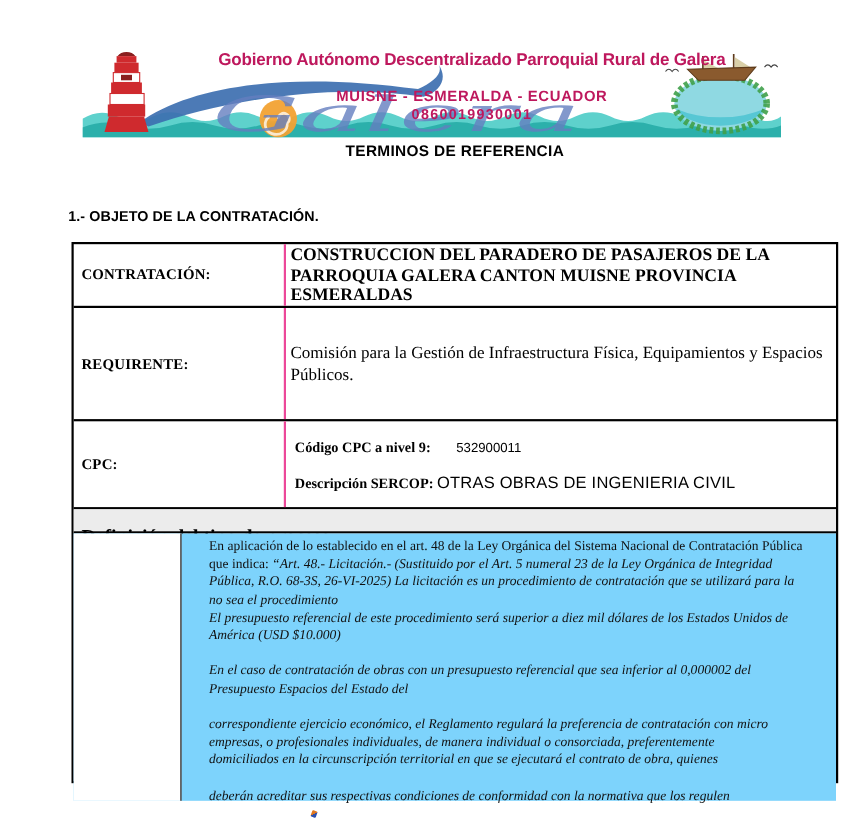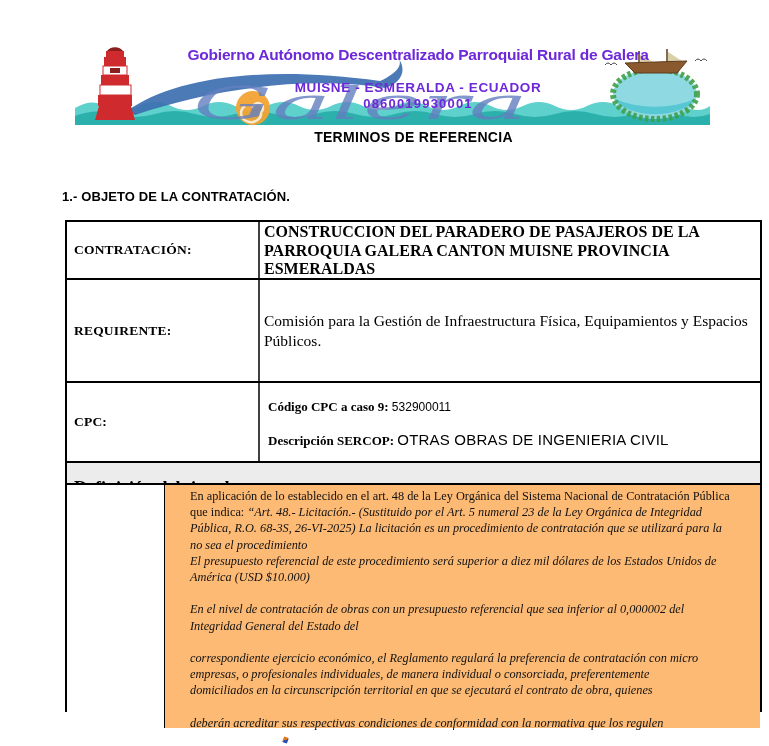--- a/index.html
+++ b/index.html
@@ -4,22 +4,22 @@
 <style>
   html,body{margin:0;padding:0;background:#fff;}
   .page{
     position:relative;width:769px;height:746px;background:#ffffff;
     overflow:hidden;font-family:"Liberation Serif",serif;color:#000;
   }
   
   .banner{position:absolute;left:75px;top:45px;width:635px;height:80px;}
   .banner svg{position:absolute;left:0;top:0;}
   .banner-text{
-    position:absolute;left:47px;top:1px;width:592px;text-align:center;
-    font-family:"Liberation Sans",sans-serif;color:#6d28d9;line-height:1.1;
+    position:absolute;left:58px;top:1px;width:592px;text-align:center;
+    font-family:"Liberation Sans",sans-serif;color:#be185d;line-height:1.1;
   }
   .banner-l1{font-size:15.5px;font-weight:bold;letter-spacing:-0.2px;}
   .banner-l2{font-size:13.5px;font-weight:bold;margin-top:18px;letter-spacing:0.6px;}
   .banner-l3{font-size:13px;font-weight:bold;margin-top:1px;letter-spacing:1.2px;}
   
   .doc-title{
     position:absolute;left:65px;top:129px;width:697px;text-align:center;
     font-family:"Liberation Sans",sans-serif;font-size:14px;font-weight:bold;letter-spacing:0.3px;
   }
   .section-heading{
@@ -30,34 +30,34 @@
   .tbl{
     position:absolute;left:65px;top:220px;width:697px;height:492px;
     border:2px solid #000;box-sizing:border-box;overflow:visible;
   }
   .trow{position:relative;box-sizing:border-box;border-bottom:2px solid #000;display:flex;}
   .trow.last{border-bottom:none;}
   .r1{height:58px;}
   .r2{height:103px;}
   .r3{height:80px;}
   .rhdr{height:22px;background:#ececec;}
-  .rcontent{height:243px;background:#fdba74;display:block;}
+  .rcontent{height:243px;background:#7dd3fc;display:block;}
   .cell-label{
-    width:193px;box-sizing:border-box;border-right:2px solid #404040;flex:0 0 auto;
+    width:193px;box-sizing:border-box;border-right:2px solid #ec4899;flex:0 0 auto;
     display:flex;align-items:center;padding-left:7px;
     font-weight:bold;font-size:13.5px;letter-spacing:0.2px;
   }
   .cell-value{flex:1 1 auto;box-sizing:border-box;overflow:visible;}
   .v1{padding:1px 16px 0 4px;font-weight:bold;font-size:16px;line-height:18.5px;width:488px;}
   .v2{display:flex;align-items:center;font-size:15.5px;line-height:19.5px;padding-left:4px;width:486px;border-radius:25px;}
   .v3{position:relative;padding-left:8px;}
   .cpc-line1{position:absolute;left:8px;top:16px;font-size:13px;white-space:nowrap;}
   .cpc-line2{position:absolute;left:8px;top:48px;font-size:13px;white-space:nowrap;}
   .b{font-weight:bold;}
-  .code-val{font-family:"Liberation Sans",sans-serif;font-size:12px;font-weight:normal;}
+  .code-val{font-family:"Liberation Sans",sans-serif;font-size:12px;font-weight:normal;margin-left:20px;}
   .desc-val{font-family:"Liberation Sans",sans-serif;font-size:15px;font-weight:normal;letter-spacing:0.2px;}
   .hdr-text{padding:15px 0 0 7px;font-weight:bold;font-size:18px;}
   .content-leftcell{
     position:absolute;left:0;top:0;width:98px;height:100%;
     background:#ffffff;border-right:1.5px solid #000;box-sizing:border-box;
   }
   .process-lines{position:absolute;left:123px;top:3px;width:640px;}
   .pline{
     white-space:nowrap;height:16.2px;line-height:16.2px;
     font-size:12.3px;font-family:"Liberation Serif",serif;color:#111;
@@ -139,21 +139,21 @@
 
     <div class="trow r2">
       <div class="cell-label">REQUIRENTE:</div>
       <div class="cell-value v2">Comisión para la Gestión de Infraestructura Física, Equipamientos y Espacios Públicos.</div>
     </div>
 
     <div class="trow r3">
       <div class="cell-label">CPC:</div>
       <div class="cell-value v3">
         <div class="cpc-line1">
-          <span class="b">Código CPC a caso 9:</span>
+          <span class="b">Código CPC a nivel 9:</span>
           <span class="code-val">532900011</span>
         </div>
         <div class="cpc-line2">
           <span class="b">Descripción SERCOP:</span>
           <span class="desc-val">OTRAS OBRAS DE INGENIERIA CIVIL</span>
         </div>
       </div>
     </div>
 
     <div class="trow rhdr">
@@ -163,22 +163,22 @@
     <div class="trow rcontent last">
       <div class="content-leftcell"></div>
       <div class="process-lines">
           <div class="pline"><span>En aplicación de lo establecido en el art. 48 de la Ley Orgánica del Sistema Nacional de Contratación Pública</span></div>
           <div class="pline"><span>que indica: </span><span class="it">“Art. 48.- Licitación.- (Sustituido por el Art. 5 numeral 23 de la Ley Orgánica de Integridad</span></div>
           <div class="pline"><span class="it">Pública, R.O. 68-3S, 26-VI-2025) La licitación es un procedimiento de contratación que se utilizará para la</span></div>
           <div class="pline"><span class="it">no sea el procedimiento</span></div>
           <div class="pline"><span class="it">El presupuesto referencial de este procedimiento será superior a diez mil dólares de los Estados Unidos de</span></div>
           <div class="pline"><span class="it">América (USD $10.000)</span></div>
           <div class="pline">&nbsp;</div>
-          <div class="pline"><span class="it">En el nivel de contratación de obras con un presupuesto referencial que sea inferior al 0,000002 del</span></div>
-          <div class="pline"><span class="it">Integridad General del Estado del</span></div>
+          <div class="pline"><span class="it">En el caso de contratación de obras con un presupuesto referencial que sea inferior al 0,000002 del</span></div>
+          <div class="pline"><span class="it">Presupuesto Espacios del Estado del</span></div>
           <div class="pline">&nbsp;</div>
           <div class="pline"><span class="it">correspondiente ejercicio económico, el Reglamento regulará la preferencia de contratación con micro</span></div>
           <div class="pline"><span class="it">empresas, o profesionales individuales, de manera individual o consorciada, preferentemente</span></div>
           <div class="pline"><span class="it">domiciliados en la circunscripción territorial en que se ejecutará el contrato de obra, quienes</span></div>
           <div class="pline">&nbsp;</div>
           <div class="pline"><span class="it">deberán acreditar sus respectivas condiciones de conformidad con la normativa que los regulen</span></div>
         </div>
     </div>
 
   </div>

